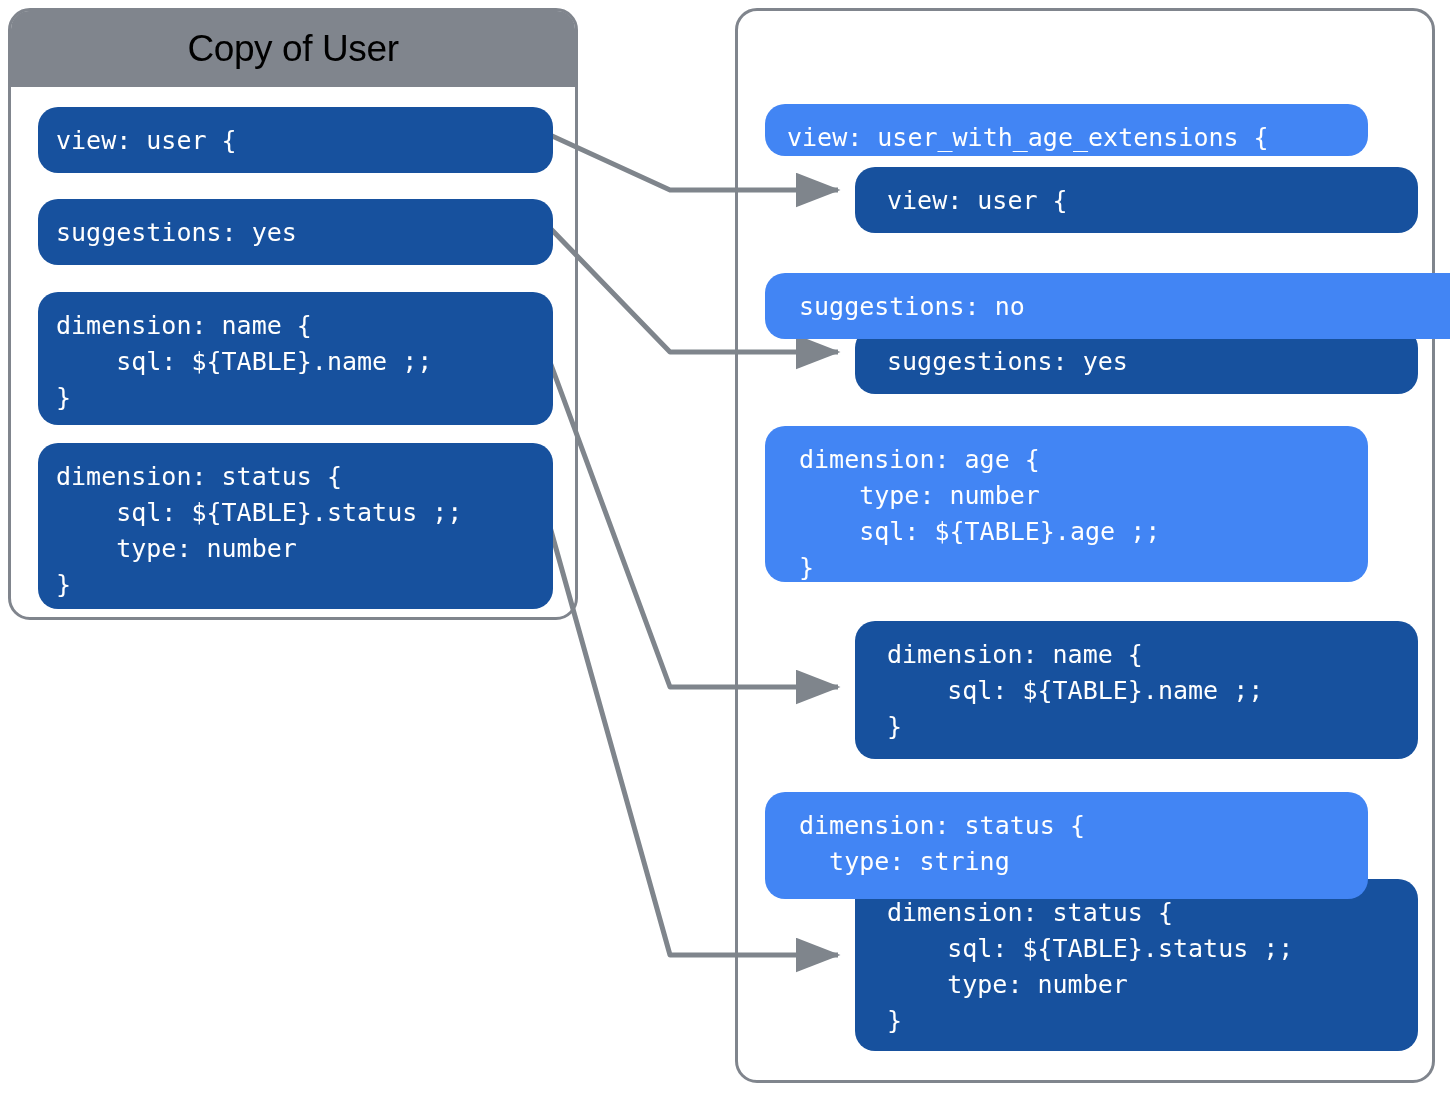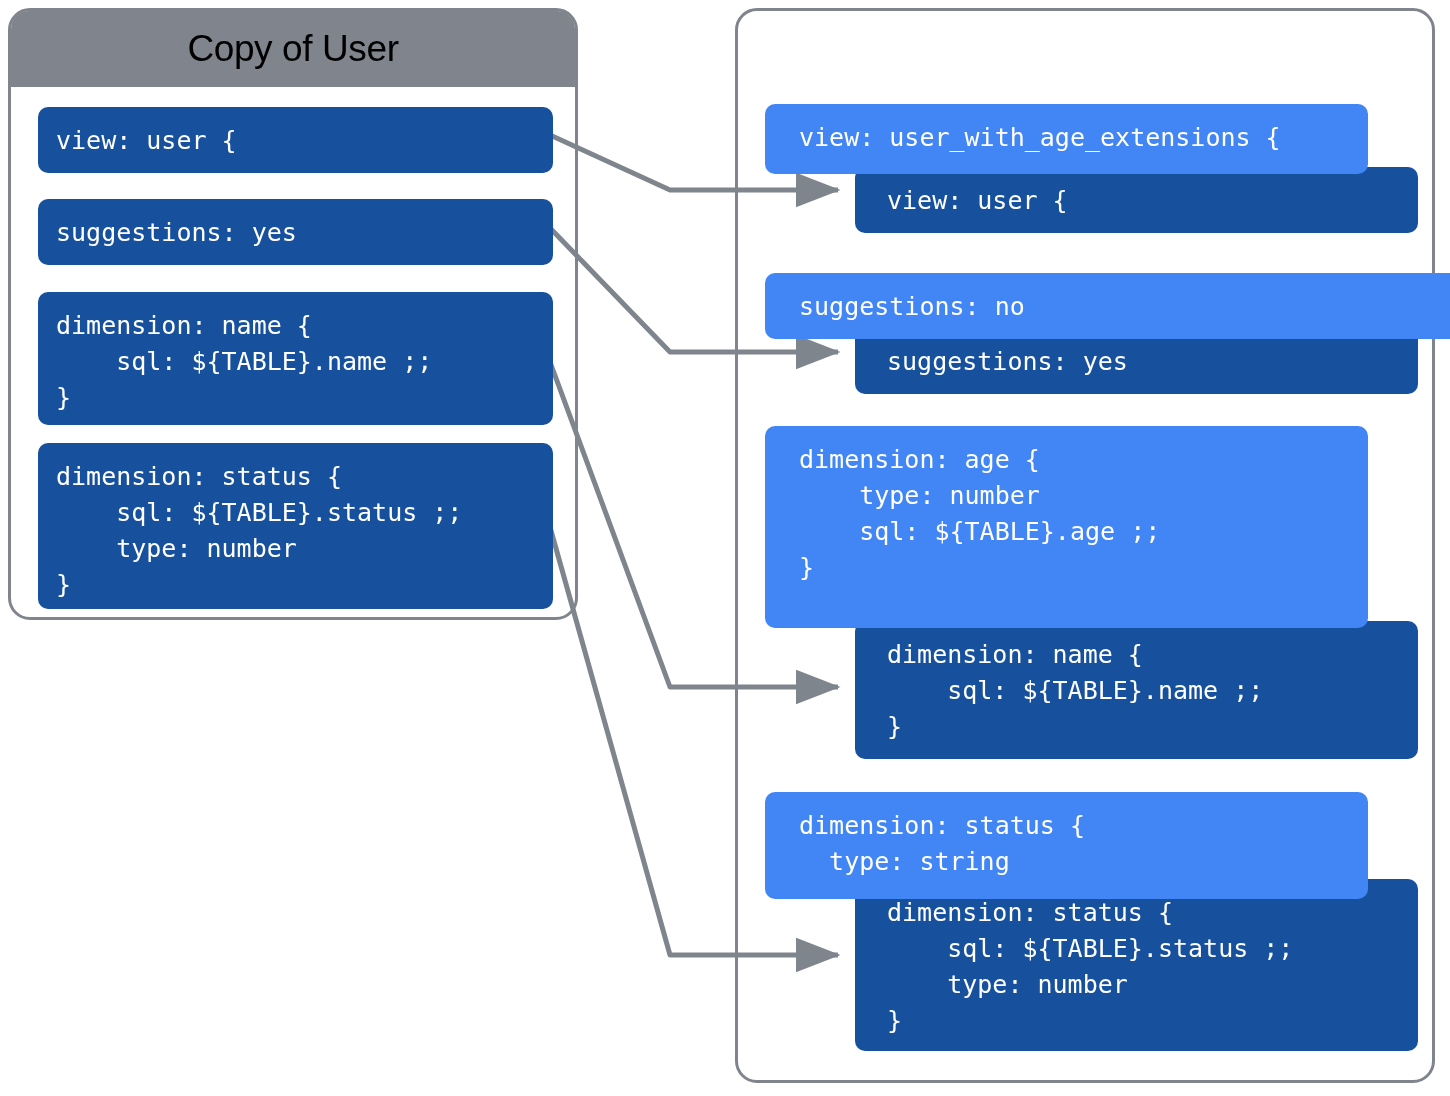--- a/index.html
+++ b/index.html
@@ -46,21 +46,21 @@
     letter-spacing: -0.4px;
     white-space: nowrap;
   }
 
   #panel-left  { left: 8px;   top: 8px;  width: 570px; height: 612px; }
   #panel-right { left: 735px; top: 8px;  width: 700px; height: 1075px; }
 
   
   .code-block {
     position: absolute;
-    border-radius: 10px;
+    border-radius: 20px;
     box-sizing: border-box;
     font-family: "DejaVu Sans Mono", "Liberation Mono", monospace;
     font-size: 25px;
     line-height: 36px;
     color: #ffffff;
     white-space: pre;
     padding: 16px 18px;
     overflow: hidden;
   }
   .blk-dark  { background: #17519e; }
@@ -116,29 +116,29 @@
 }</div>
 
     <div class="code-block blk-dark z-top" style="left:27px; top:432px; width:515px; height:166px;">dimension: status {
     sql: ${TABLE}.status ;;
     type: number
 }</div>
   </div>
 
   <div class="panel" id="panel-right">
 
-    <div class="code-block blk-light z-top" style="left:27px; top:93px; width:603px; height:70px; padding-left:34px;">view: user_with_age_extensions {</div>
+    <div class="code-block blk-light z-top" style="left:27px; top:93px; width:603px; height:52px; padding-left:22px;">view: user_with_age_extensions {</div>
 
     <div class="code-block blk-dark z-mid" style="left:117px; top:156px; width:563px; height:66px; padding-left:32px;">view: user {</div>
 
     <div class="code-block blk-light z-top" style="left:27px; top:251px; width:719px; height:66px; padding-left:34px;margin-top:11px;">suggestions: no</div>
 
     <div class="code-block blk-dark z-mid" style="left:117px; top:317px; width:563px; height:66px; padding-left:32px;">suggestions: yes</div>
 
-    <div class="code-block blk-light z-top" style="left:27px; top:415px; width:603px; height:202px; padding-left:34px;">dimension: age {
+    <div class="code-block blk-light z-top" style="left:27px; top:415px; width:603px; height:156px; padding-left:34px;">dimension: age {
     type: number
     sql: ${TABLE}.age ;;
 }</div>
 
     <div class="code-block blk-dark z-mid" style="left:117px; top:610px; width:563px; height:138px; padding-left:32px;">dimension: name {
     sql: ${TABLE}.name ;;
 }</div>
 
     <div class="code-block blk-light z-top" style="left:27px; top:781px; width:603px; height:107px; padding-left:34px;">dimension: status {
   type: string</div>

